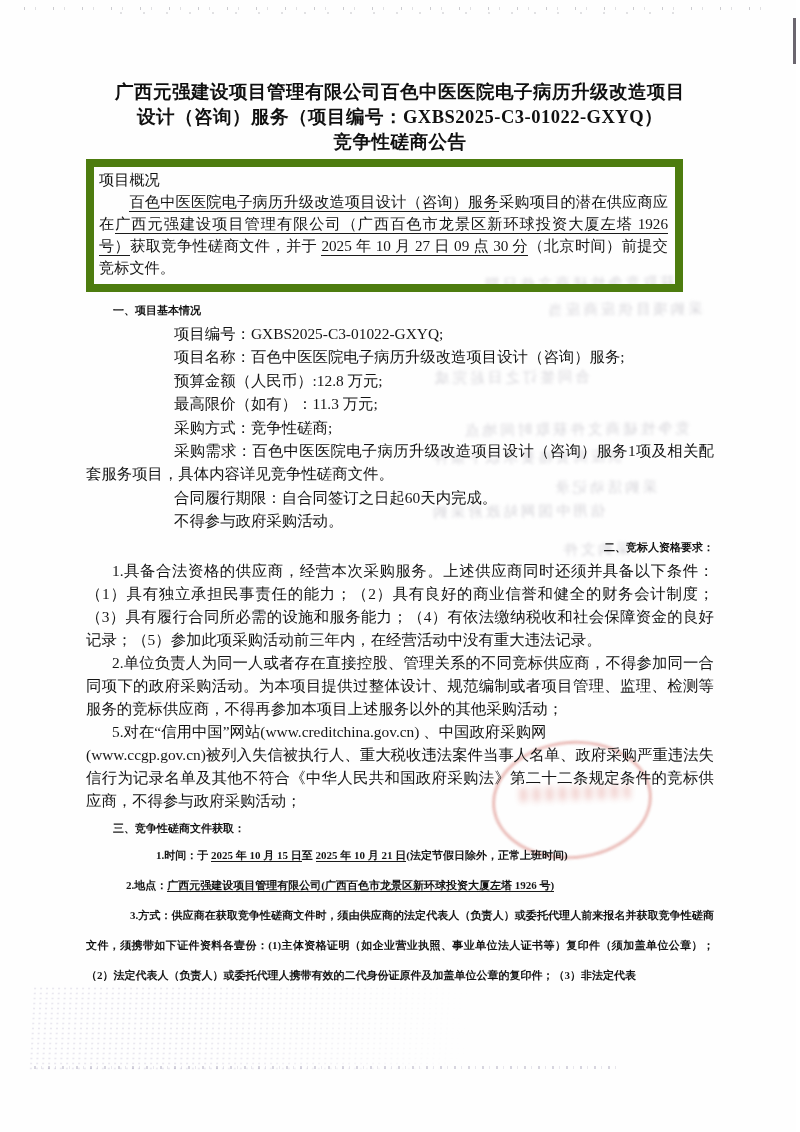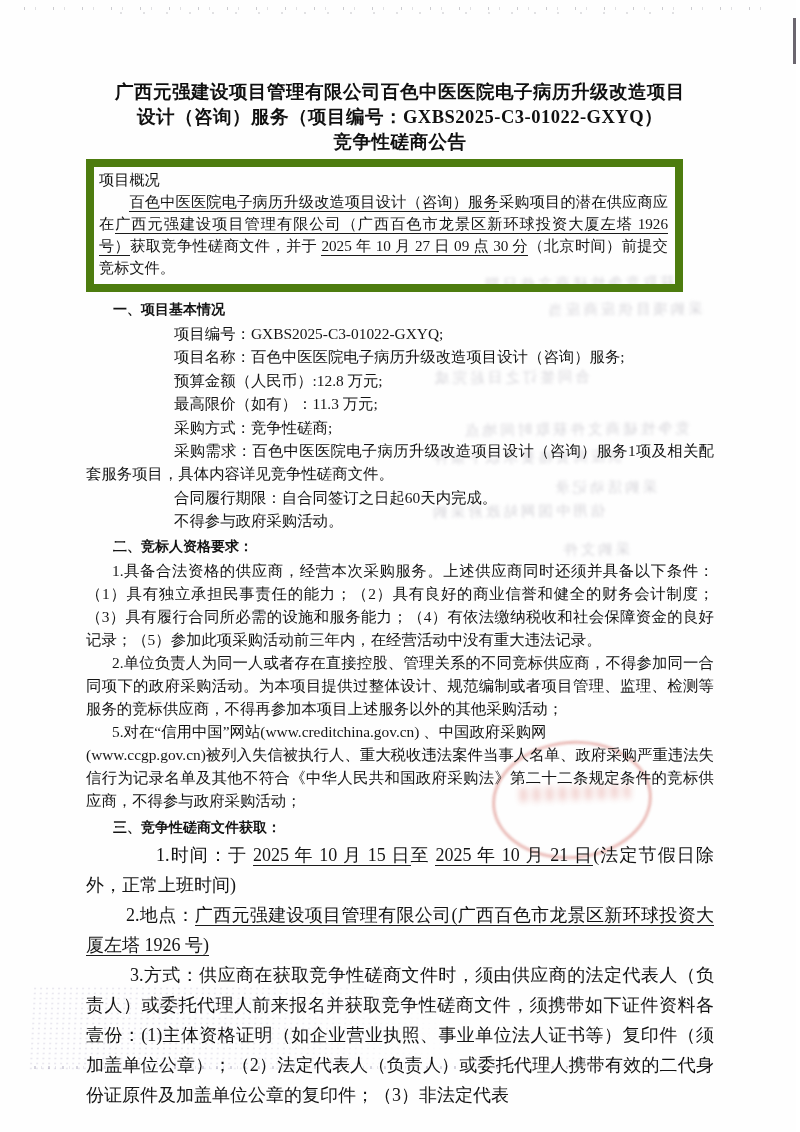--- a/index.html
+++ b/index.html
@@ -16,33 +16,33 @@
 
   .box { box-sizing:border-box; width:597px; margin-top:4px;
     border:8px solid #4d7c0f; padding:2px 7px 5px 5px;
     font-size:15.2px; line-height:22px; }
   .box-label { text-align:left; }
   .box-para { text-indent:2em; text-align:justify; }
 
   .u { border-bottom:1.5px solid #1b1b1b; padding-bottom:0.5px; }
 
   .s1-heading, .s2-heading, .s3-heading {
-    font-weight:700; font-size:14px; line-height:24px; padding-left:27px; }
+    font-weight:700; font-size:11px; line-height:24px; padding-left:27px; }
   .s1-heading { margin-top:6px; }
-  .s2-heading { margin-top:2px; }
+  .s2-heading { margin-top:2px;text-align:right; }
   .s3-heading { margin-top:4px; }
 
   .s1-item { font-size:15.4px; line-height:23.4px; text-indent:88px;
     text-align:justify; }
 
   .s2-para { font-size:15.4px; line-height:23px; text-indent:26px;
     text-align:justify; }
   .s2-para.noindent { text-indent:0; }
 
-  .s3-para { font-size:18px; line-height:30px; text-align:justify; }
+  .s3-para { font-size:11px; line-height:30px; text-align:justify;font-weight:bold; }
   .s3-time { text-indent:70px; }
   .s3-loc  { text-indent:40px; }
   .s3-method { text-indent:44px; }
 
   
   .speckle-top {
     position:absolute; left:24px; top:7px; width:752px; height:3px; opacity:.30;
     background:repeating-linear-gradient(90deg, rgba(55,55,70,.85) 0 1px,
       transparent 1px 11px, rgba(55,55,70,.5) 11px 12px, transparent 12px 29px);
   }

